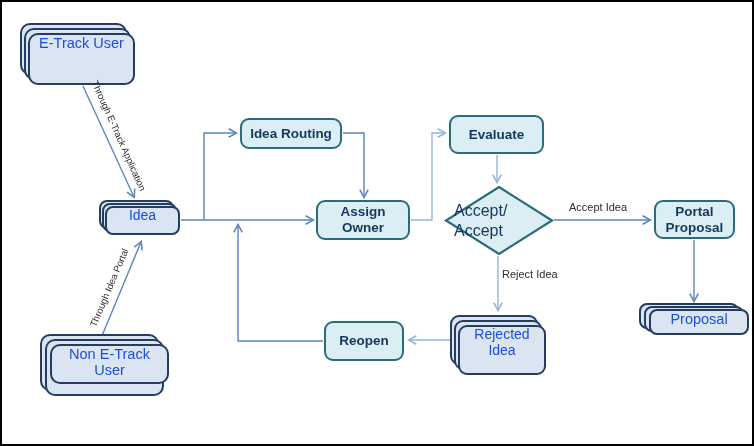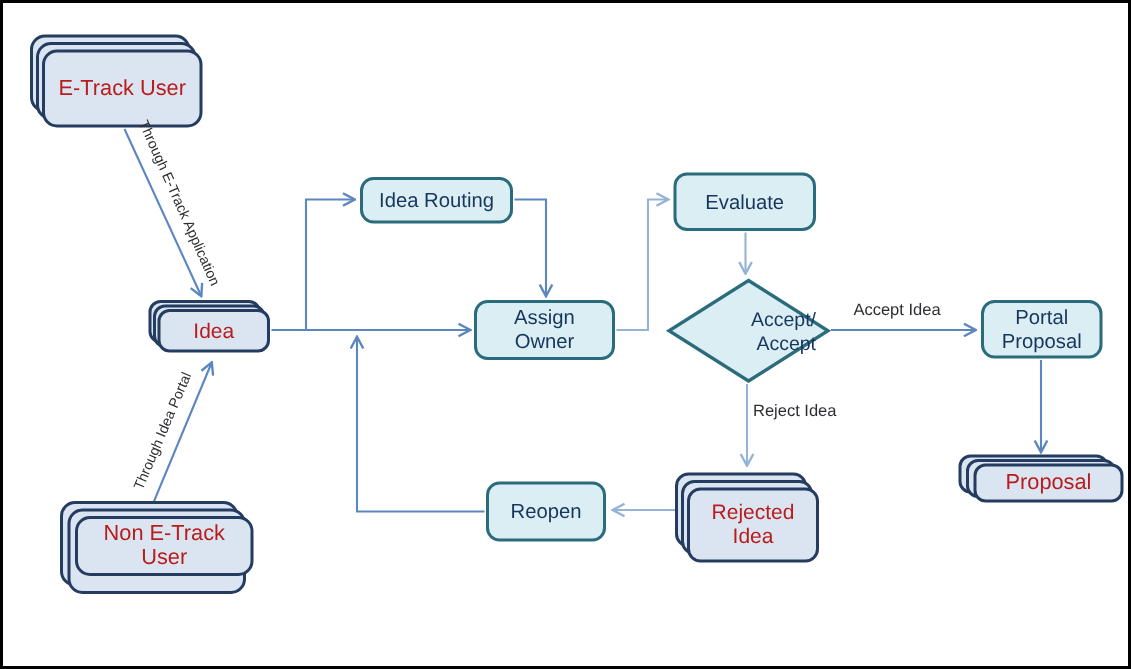--- a/index.html
+++ b/index.html
@@ -8,38 +8,38 @@
     border:2px solid #000;box-sizing:border-box;overflow:hidden;
   }
   .layer-svg{position:absolute;left:0;top:0;width:754px;height:446px;}
   
   .stack{position:absolute;}
   .stack .card{
     position:absolute;box-sizing:border-box;
     background:#dbe5f1;border:2.5px solid #253c61;border-radius:var(--r,9px);
   }
   .stack .front{
-    display:flex;align-items:center;justify-content:center;text-align:center;
-    color:#b91c1c;line-height:1.12;
+    display:flex;justify-content:center;text-align:center;
+    color:#1d4ed8;line-height:1.12;
   }
   
   .proc{
     position:absolute;box-sizing:border-box;
     background:#daeef3;border:2.2px solid #2a6b7c;border-radius:9px;
     display:flex;align-items:center;justify-content:center;text-align:center;
-    color:#17365d;font-size:13.5px;line-height:1.15;
+    color:#17365d;font-size:13.5px;line-height:1.15;font-weight:bold;
   }
   .wrap60{max-width:60px;}
   .wrap72{max-width:72px;}
   .wrap102{max-width:104px;}
   
   .decision-label{
     position:absolute;left:452px;top:191px;width:90px;height:55px;
-    display:flex;flex-direction:column;align-items:flex-end;justify-content:center;
-    color:#17365d;font-size:13px;line-height:1.2;text-align:center;
+    display:flex;flex-direction:column;align-items:flex-start;justify-content:center;
+    color:#17365d;font-size:16px;line-height:1.2;text-align:center;
   }
   
   .edge-label{position:absolute;color:#2d2d33;white-space:nowrap;}
   .el-sm{font-size:11px;}
   .el-rot{font-size:9.5px;}
   .rot-etrack{left:55px;top:128px;width:124px;text-align:center;transform:rotate(66deg);}
   .rot-portal{left:57px;top:280px;width:100px;text-align:center;transform:rotate(-67deg);}
   .lbl-accept{left:556px;top:199px;width:80px;text-align:center;}
   .lbl-reject{left:500px;top:266px;}
 </style>

